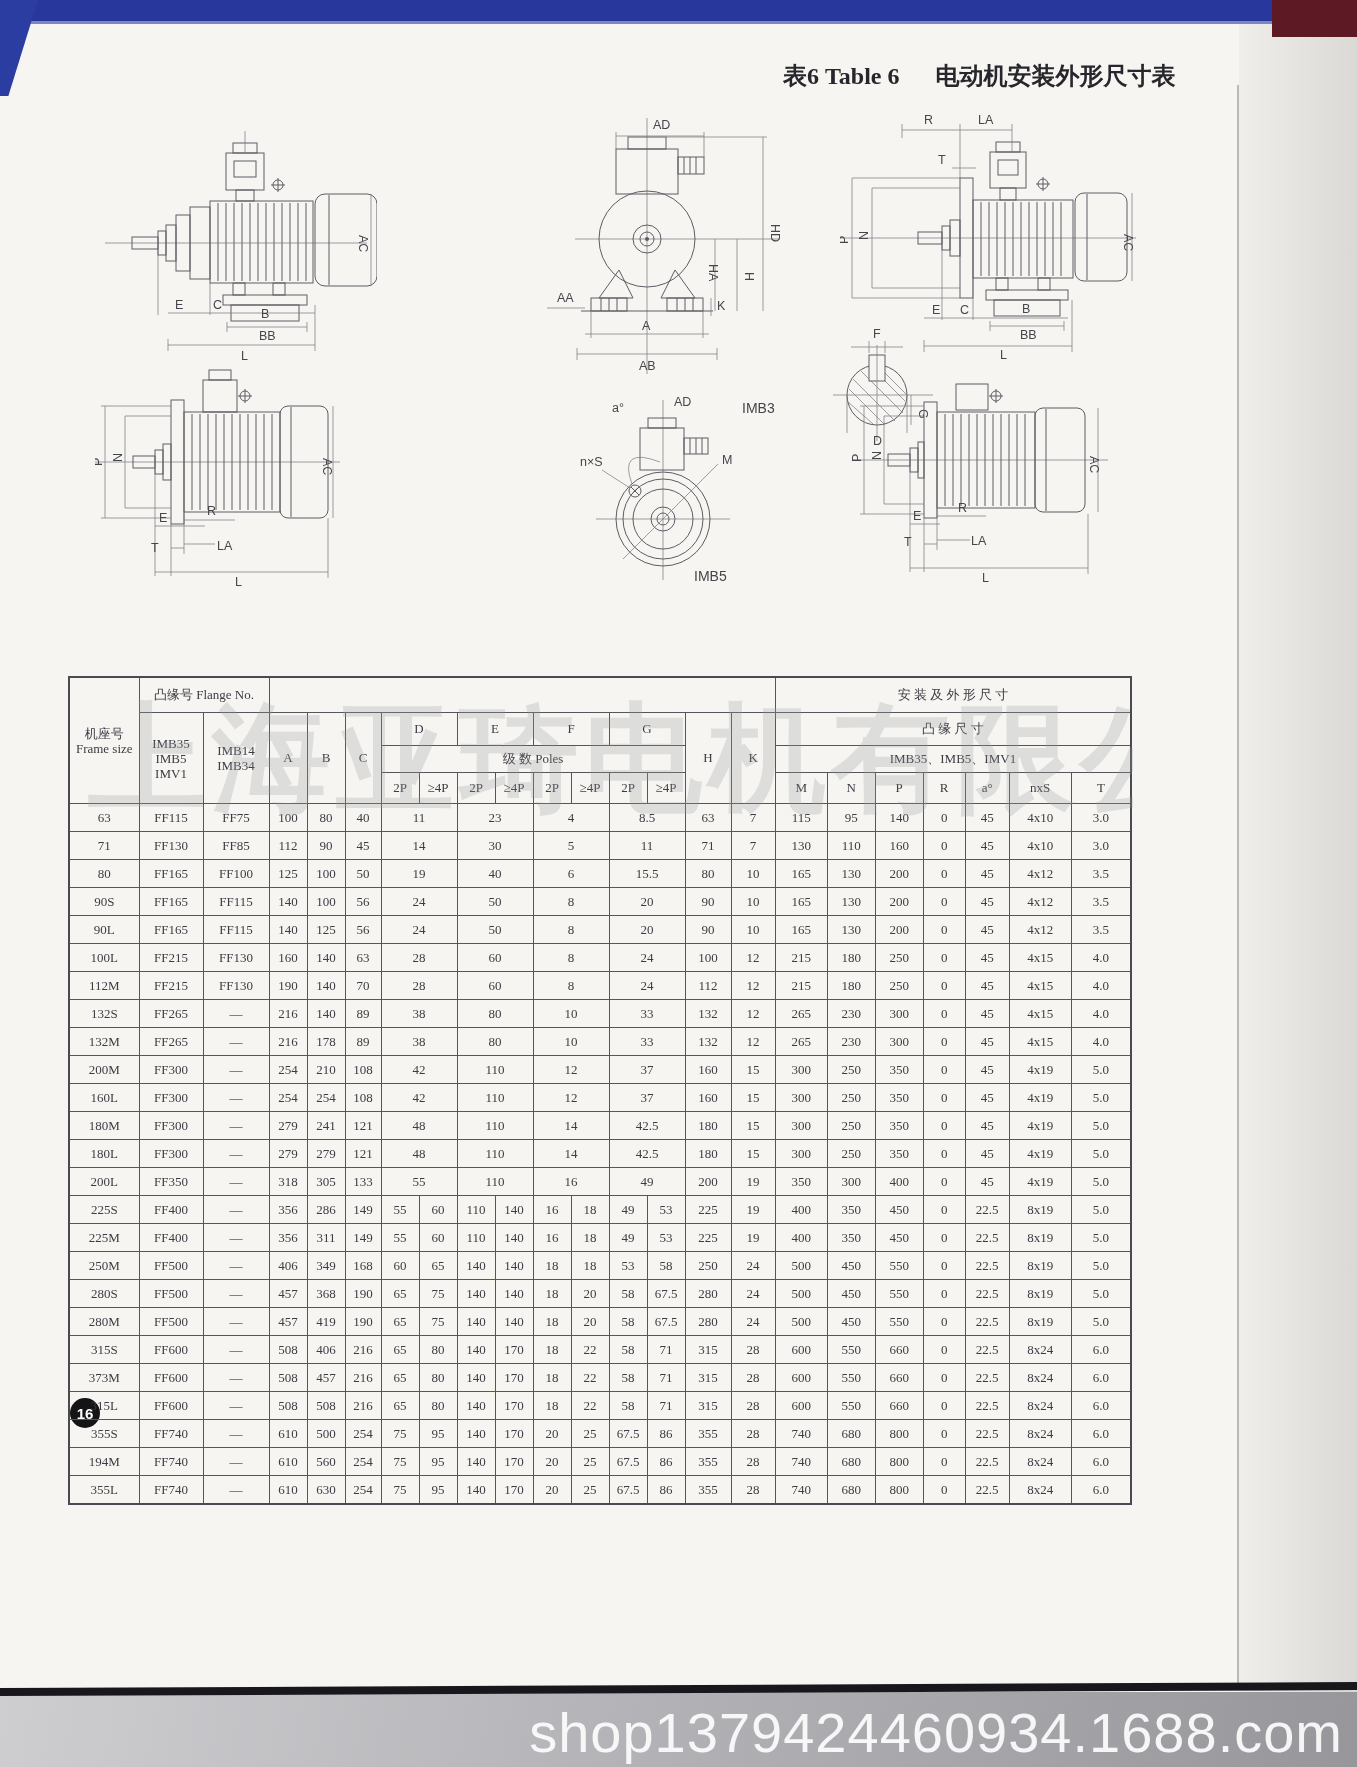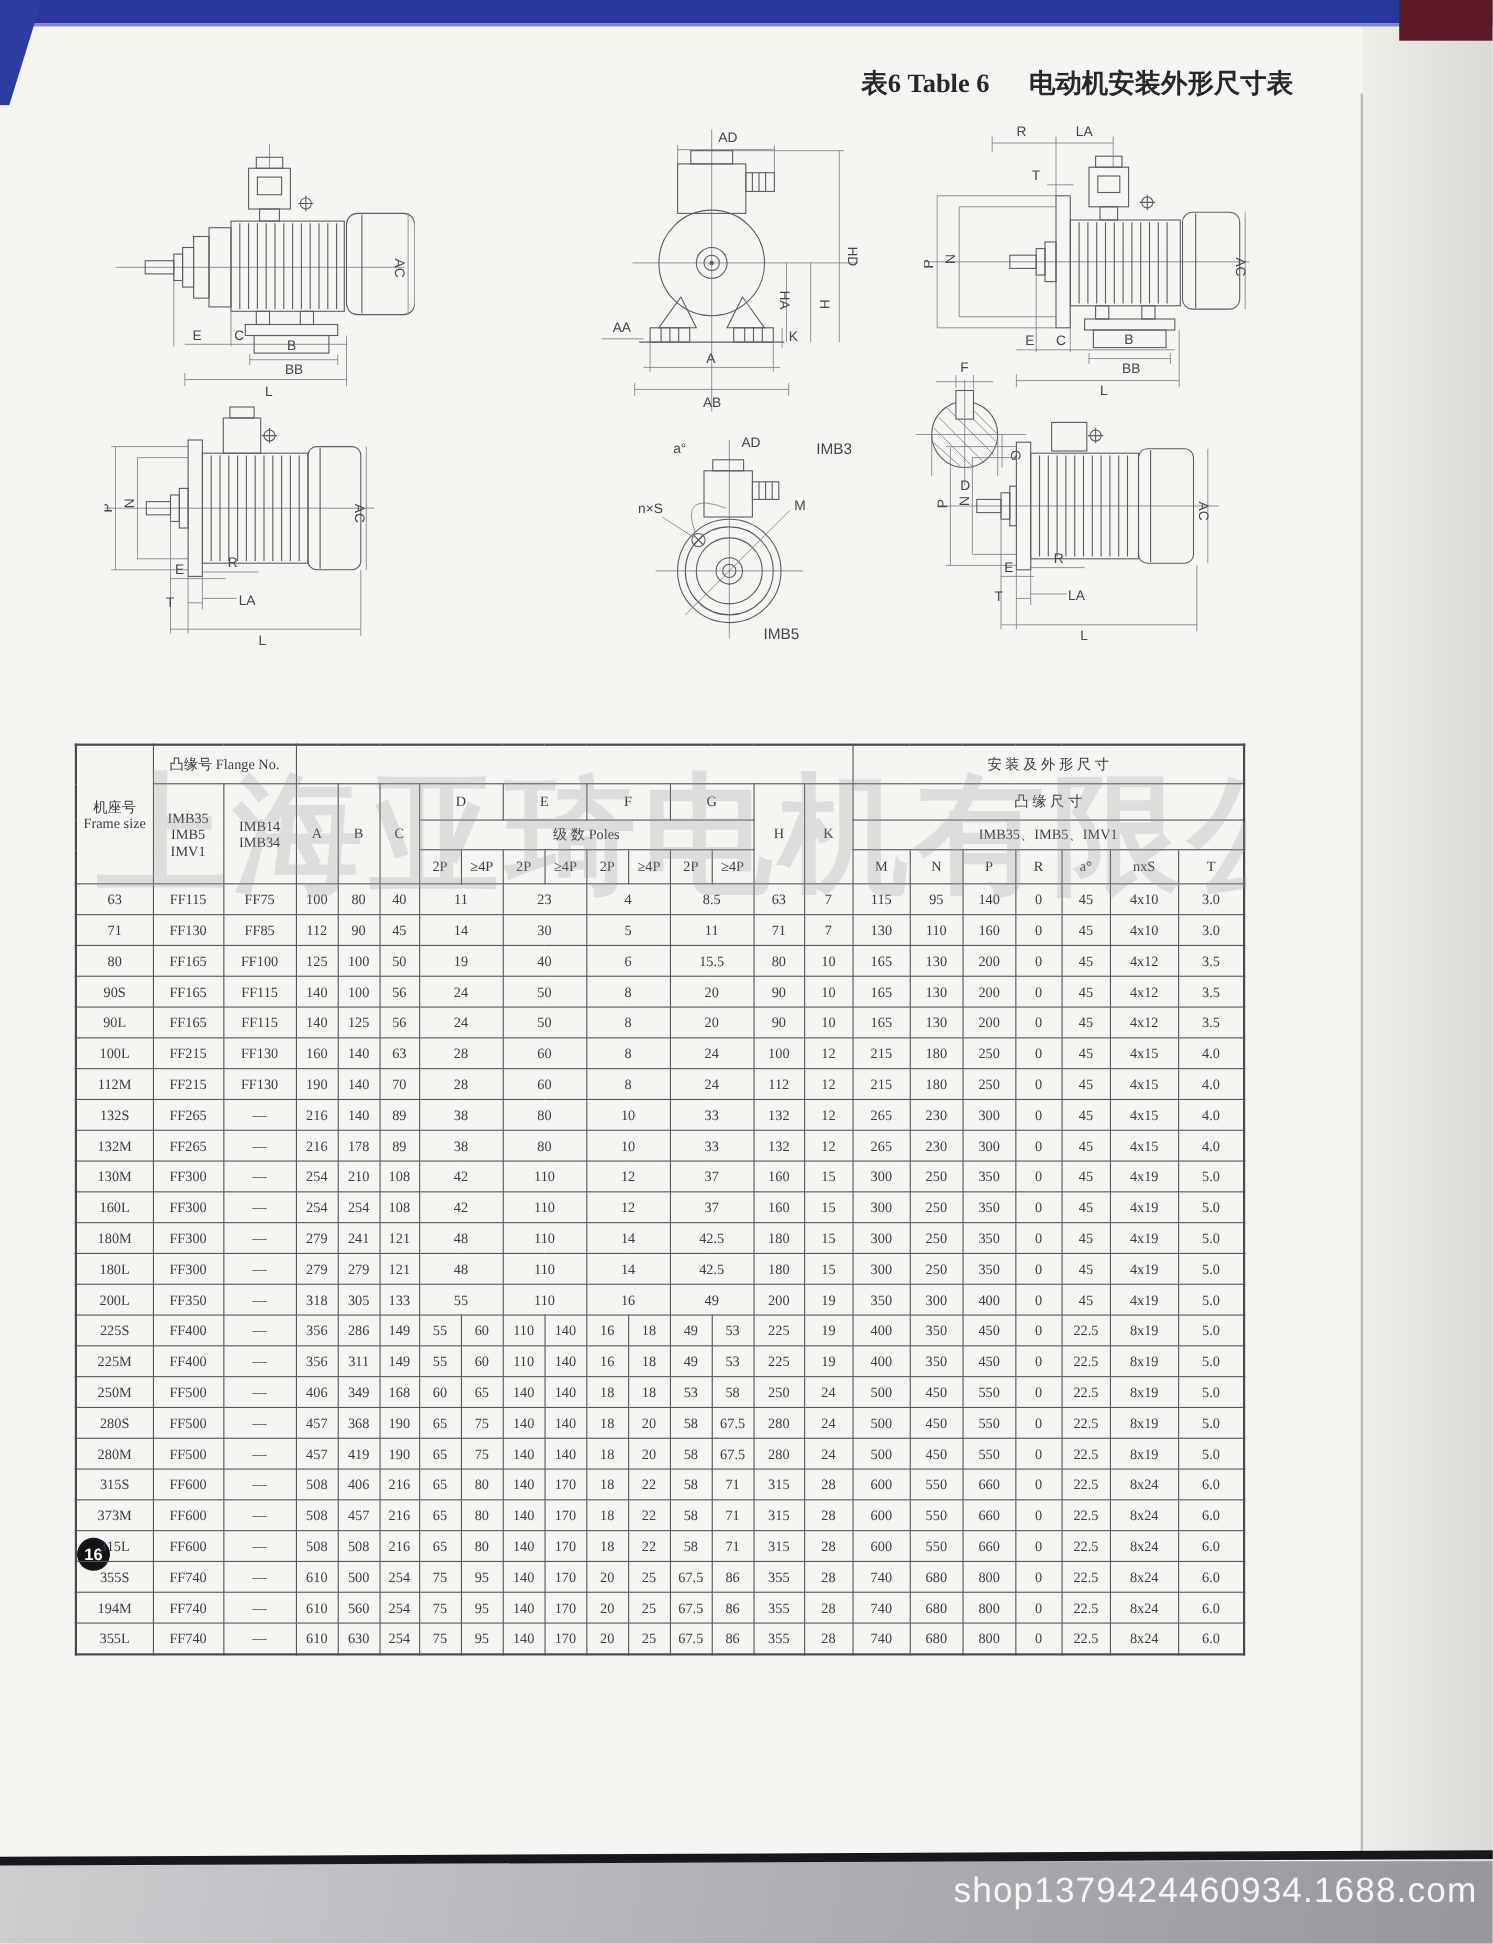--- a/index.html
+++ b/index.html
@@ -16,21 +16,21 @@
     clip-path:polygon(0 0,100% 0,22% 100%,0 100%);}
   .topright-maroon{position:absolute;left:1272px;top:0;width:85px;height:37px;background:#5e1a24;}
   .right-shade{position:absolute;left:1239px;top:0;width:118px;height:1767px;
     background:linear-gradient(90deg,#f0eeea,#dbd9d5);}
   .right-edge-line{position:absolute;left:1237px;top:85px;width:2px;height:1605px;background:#bcb9b4;}
   .bottom-band{position:absolute;left:0;top:1692px;width:1357px;height:75px;
     background:linear-gradient(100deg,#cecdd0 0%,#b4b4b8 45%,#96969b 100%);}
   .band-edge{position:absolute;left:0;top:1688px;width:1360px;height:8px;background:#17171c;
     transform:rotate(-0.25deg);transform-origin:left center;}
   .shop-watermark{position:absolute;right:14px;top:1700px;font-family:"Liberation Sans",sans-serif;
-    font-size:32px;color:#fdfdfd;opacity:.93;letter-spacing:1px;}
+    font-size:56px;color:#fdfdfd;opacity:.93;letter-spacing:1px;}
   .page-circle{position:absolute;left:70px;top:1398px;width:30px;height:30px;border-radius:50%;
     background:#141416;color:#fff;font-family:"Liberation Sans",sans-serif;font-size:15px;
     font-weight:bold;display:flex;align-items:center;justify-content:center;}
   .table-watermark{position:absolute;left:88px;top:680px;width:1045px;overflow:hidden;
     font-size:118px;font-weight:bold;letter-spacing:6px;white-space:nowrap;
     color:#9a9aa2;opacity:.26;pointer-events:none;z-index:5;font-family:"Liberation Sans",sans-serif;}
   
   .page-title{position:absolute;left:783px;top:60px;font-weight:bold;font-size:24px;color:#26262c;
     font-family:"Liberation Serif",serif;white-space:nowrap;}
   .page-title .gap{display:inline-block;width:36px;}
@@ -598,21 +598,21 @@
           <td>12</td>
           <td>265</td>
           <td>230</td>
           <td>300</td>
           <td>0</td>
           <td>45</td>
           <td>4x15</td>
           <td>4.0</td>
         </tr>
         <tr>
-          <td>130M</td>
+          <td>200M</td>
           <td>FF300</td>
           <td>—</td>
           <td>254</td>
           <td>210</td>
           <td>108</td>
           <td colspan="2">42</td>
           <td colspan="2">110</td>
           <td colspan="2">12</td>
           <td colspan="2">37</td>
           <td>160</td>

